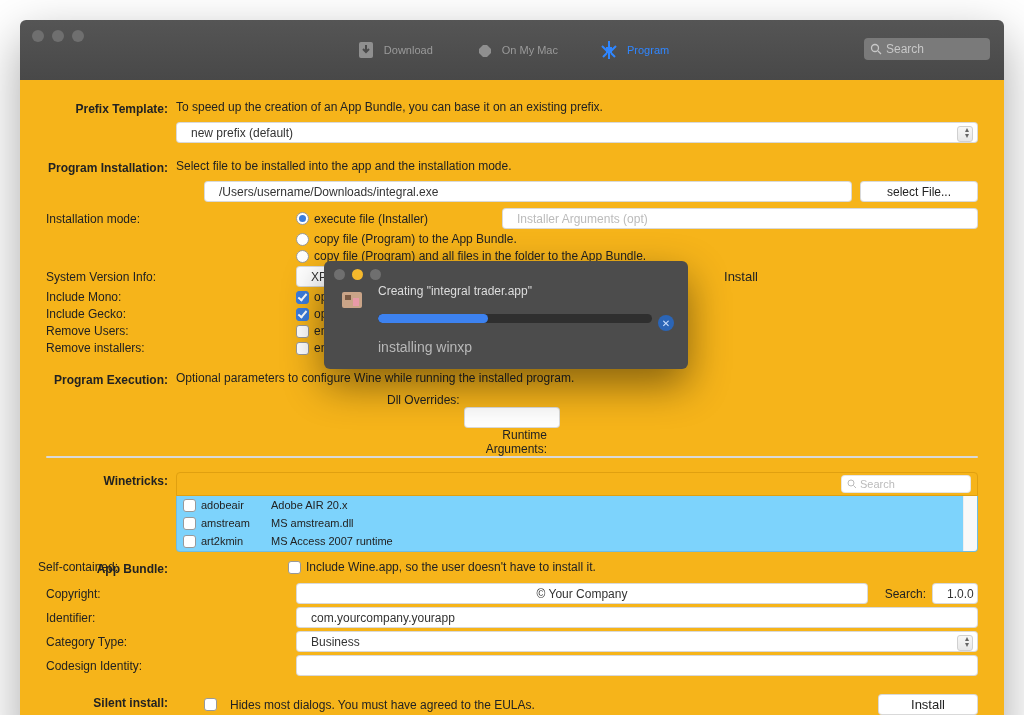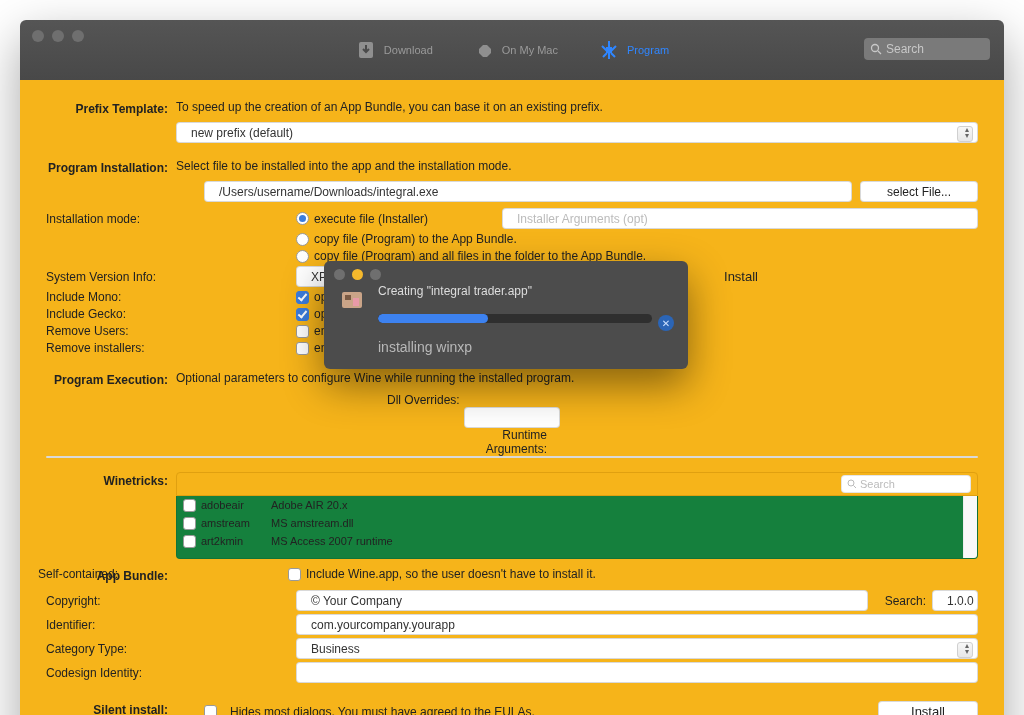--- a/index.html
+++ b/index.html
@@ -91,22 +91,22 @@
 
 .winetricks-bar {
   background:#f6b41a; border:1px solid #e0a010; border-radius:4px 4px 0 0;
   height:24px; display:flex; justify-content:flex-end; align-items:center; padding:0 6px;
 }
 .winetricks-search {
   width:130px; height:18px; background:#fff; border:1px solid rgba(0,0,0,0.1); border-radius:4px;
   display:flex; align-items:center; padding:0 5px; font-size:11px; color:#bbb;
 }
 .winetricks-list {
-  background:#15803d; border:1px solid rgba(0,0,0,0.1); border-top:none; border-radius:0 0 4px 4px;
-  height:63px; overflow:hidden; position:relative;
+  background:#7dd3fc; border:1px solid rgba(0,0,0,0.1); border-top:none; border-radius:0 0 4px 4px;
+  height:56px; overflow:hidden; position:relative;
 }
 .winetricks-list .item { display:flex; align-items:center; height:18px; font-size:11px; }
 .winetricks-list .item .c1 { width:94px; padding-left:6px; display:flex; align-items:center; }
 .winetricks-scroll { position:absolute; right:0; top:0; width:14px; height:100%; background:#f9f9f9; border-left:1px solid #eee; }
 
 
 .dialog {
   position:absolute;
   left: 304px;
   top: 241px;
@@ -318,21 +318,21 @@
       <div class="val">
         <div class="subrow" style="margin-left:-138px;">
           <div class="sublabel">Self-contained:</div>
           <span class="chk"></span>
           <span>Include Wine.app, so the user doesn't have to install it.</span>
         </div>
       </div>
     </div>
     <div class="subrow">
       <div class="sublabel">Copyright:</div>
-      <div class="field-input" style="flex:1;">
+      <div class="field-input" style="flex:1;justify-content:center;">
           <span>© Your Company</span>
         </div>
       <div style="width:64px; text-align:right; padding-right:6px;">Search:</div>
       <div class="field-input" style="width:46px;">
           <span>1.0.0</span>
         </div>
     </div>
     <div class="subrow">
       <div class="sublabel">Identifier:</div>
       <div class="field-input" style="flex:1;">

